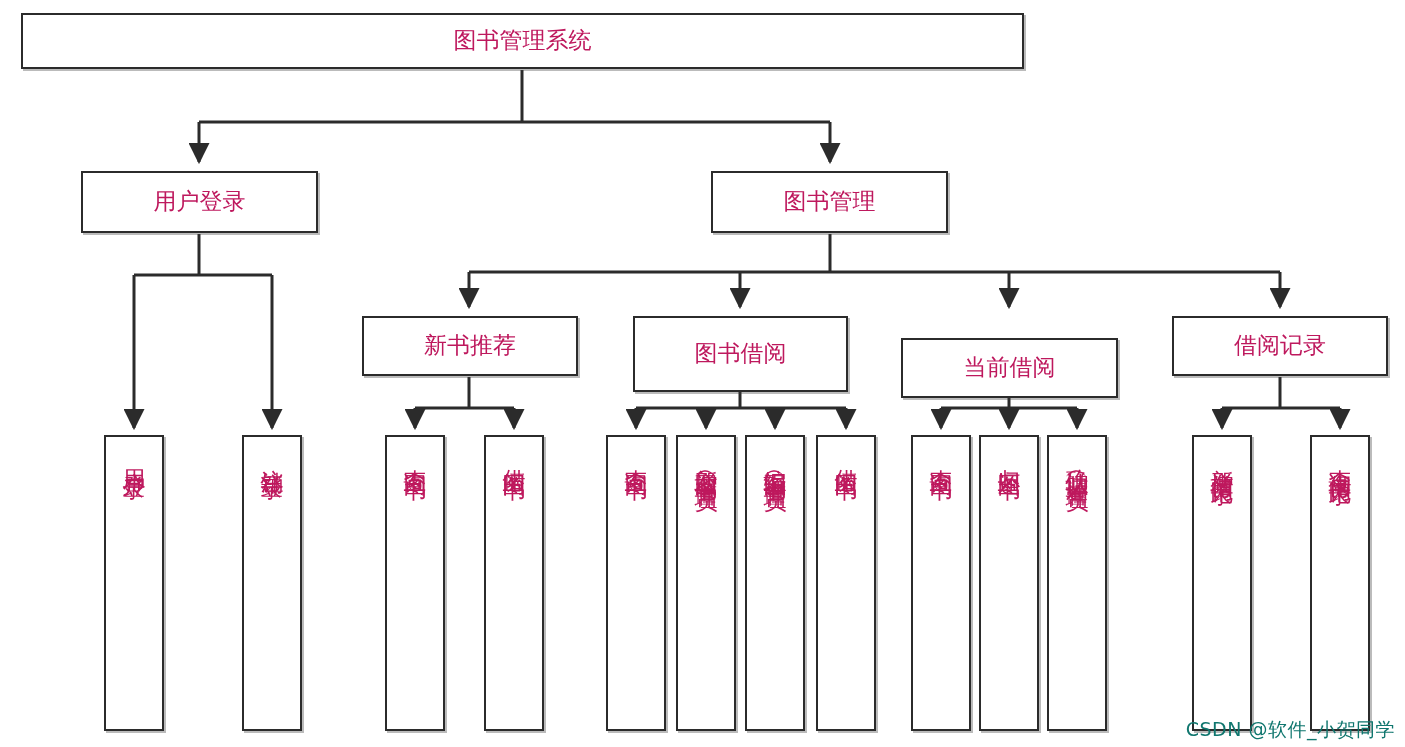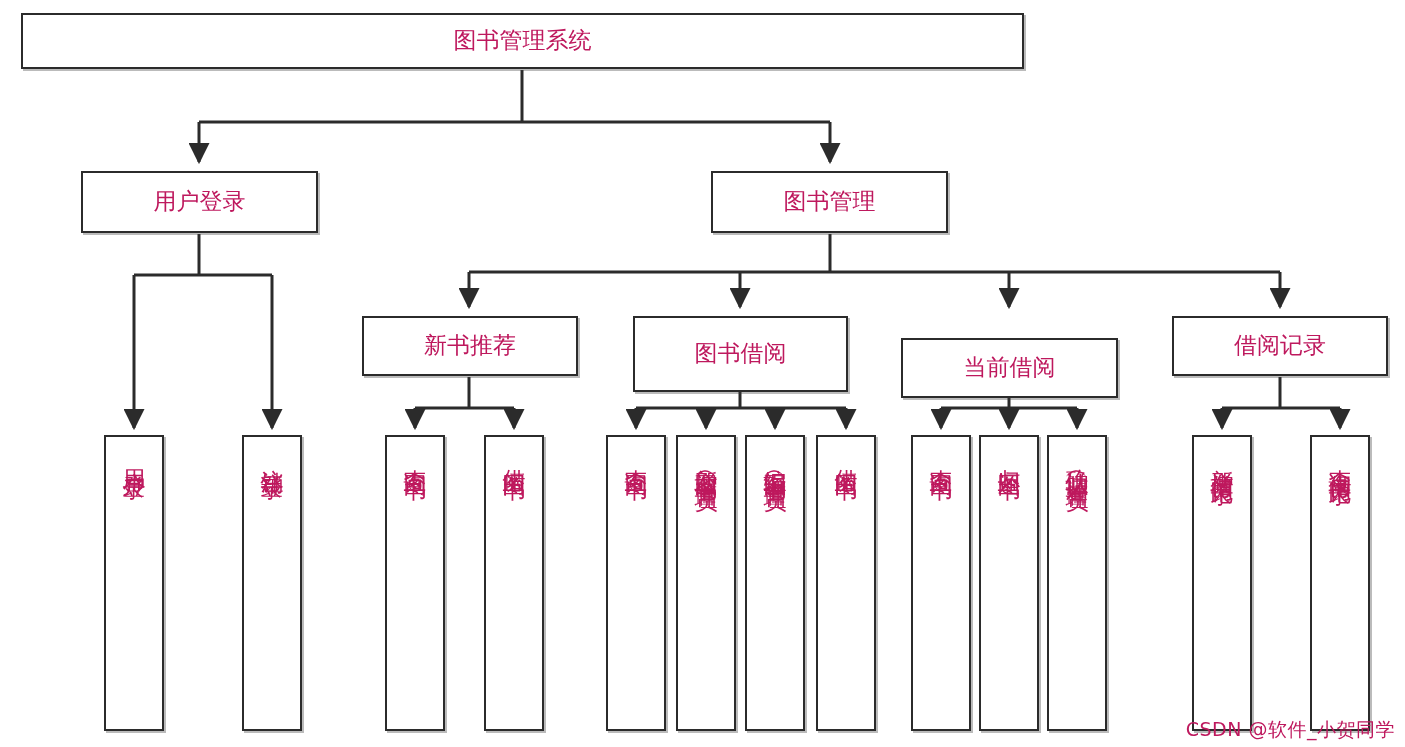--- a/index.html
+++ b/index.html
@@ -52,21 +52,21 @@
     text-orientation: upright;
     font-size: 23px;
     letter-spacing: 3px;
     text-align: left;
   }
   #watermark {
     position: absolute;
     right: 10px;
     bottom: 4px;
     font-size: 19px;
-    color: #be185d;
+    color: #0f766e;
     letter-spacing: 0.5px;
     pointer-events: none;
     white-space: nowrap;
     margin-top: 27px;
   }
 </style>
 </head>
 <body>
 
 <div id="canvas">

